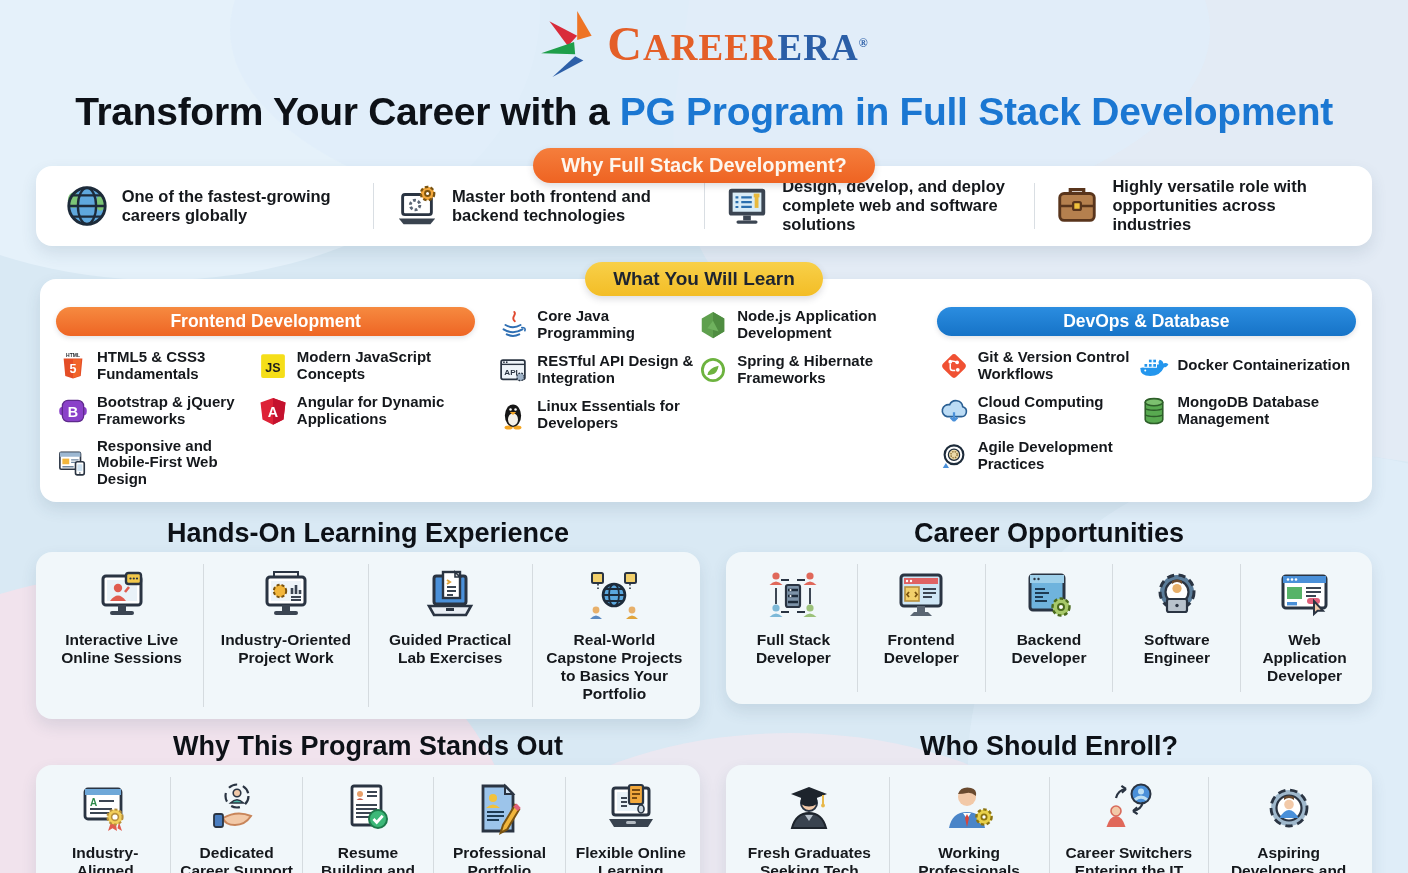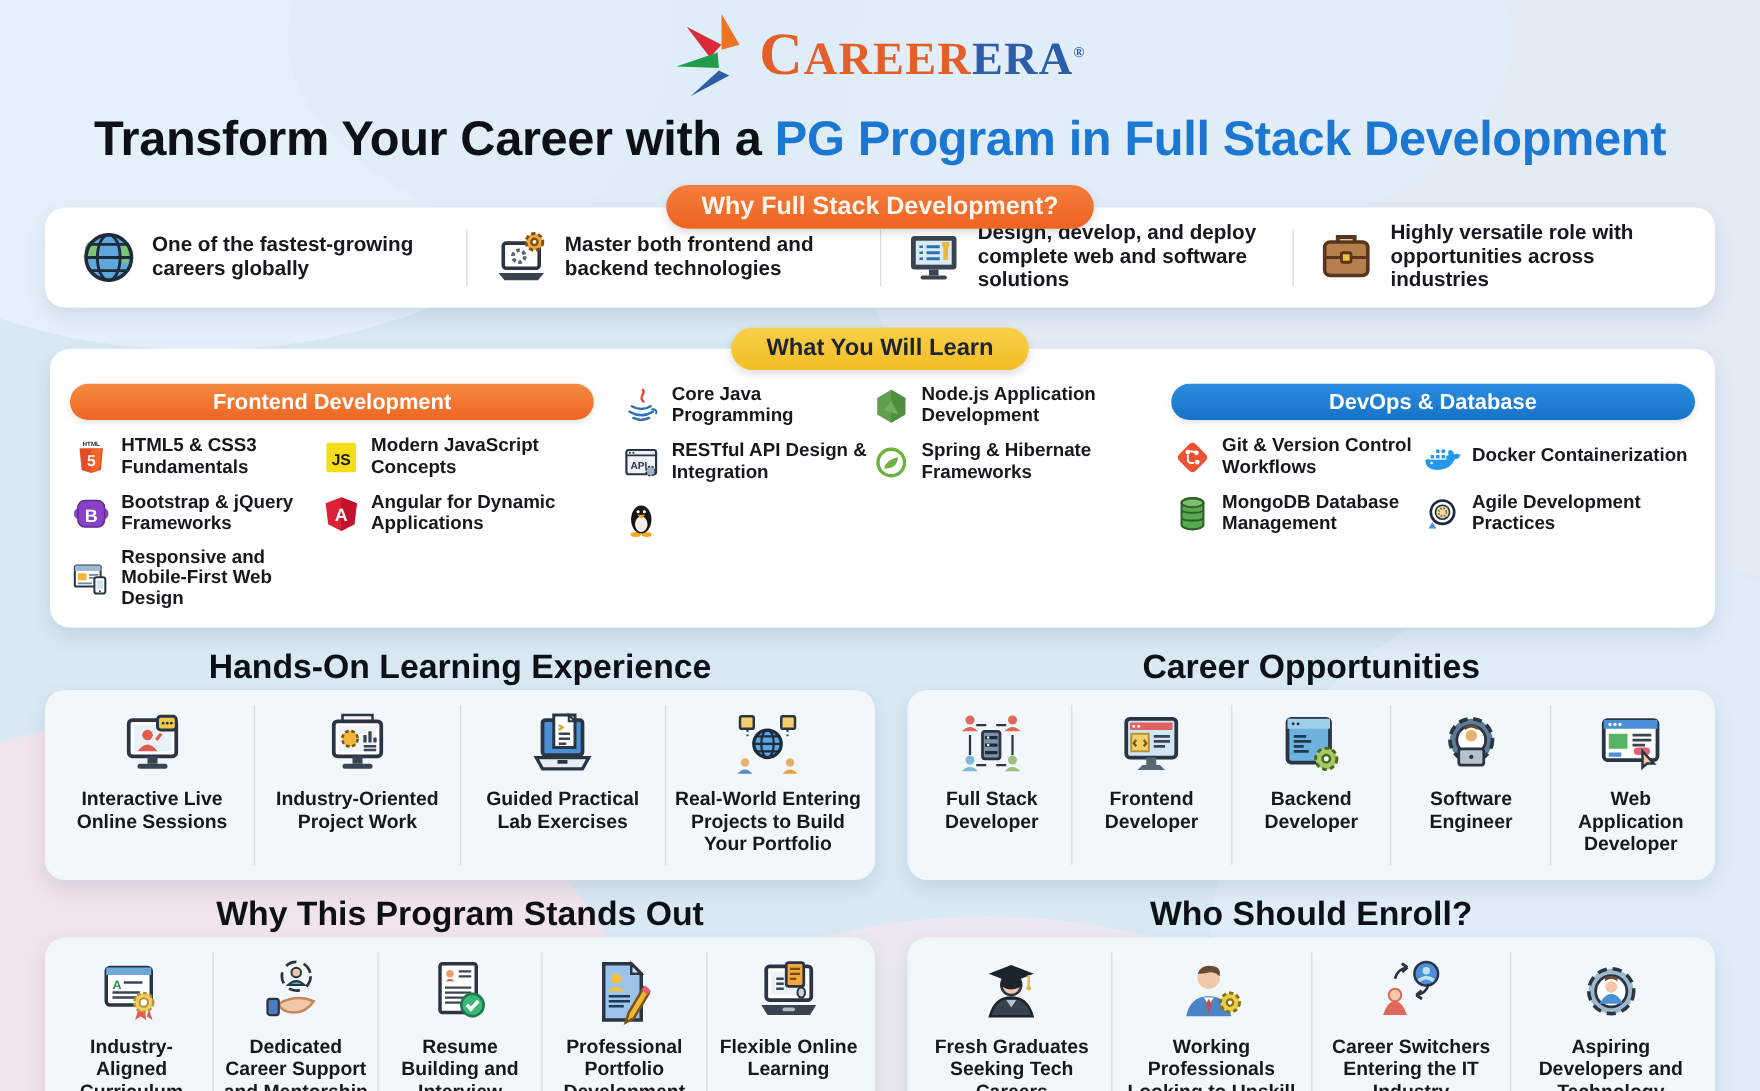--- a/index.html
+++ b/index.html
@@ -54,21 +54,21 @@
   .lhead-blue{background:linear-gradient(180deg,#2b8de0,#1673c7);}
   .litems{display:grid;grid-template-columns:1fr 1.1fr;row-gap:9px;column-gap:4px;padding:0 2px;}
   .litem{display:flex;align-items:center;gap:9px;min-height:36px;}
   .litem .ic{width:30px;height:30px;flex:none;}
   .litem .lbl{font-size:15px;font-weight:700;line-height:1.12;max-width:176px;}
 
   
   .bottom{display:grid;grid-template-columns:664px 646px;column-gap:26px;row-gap:4px;margin:8px 36px 0;}
   .sec-title{text-align:center;font-size:27px;font-weight:800;margin:8px 0 3px;color:#0d1117;}
   .sec-card{background:#f1f7fa;border-radius:16px;box-shadow:0 7px 16px rgba(40,70,100,.12);display:flex;align-items:stretch;padding:12px 4px;}
-  .sec-card.tall{min-height:128px;justify-content:flex-end;}
+  .sec-card.tall{min-height:128px;}
   .scol{flex:1;display:flex;flex-direction:column;align-items:center;gap:7px;padding:4px 6px;text-align:center;min-width:0;}
   .scol + .scol{border-left:1px solid #d5dbdf;}
   .scol .ic{width:56px;height:56px;flex:none;}
   .scol .lbl{font-size:15.5px;font-weight:700;line-height:1.16;max-width:158px;}
   svg{display:block;width:100%;height:100%;}
   svg text{font-family:"Liberation Sans",sans-serif;}
 </style>
 </head>
 <body>
 
@@ -273,20 +273,21 @@
               <svg viewBox="0 0 48 48">
                 <ellipse cx="17" cy="44" rx="6.5" ry="3.2" fill="#f5a623"></ellipse>
                 <ellipse cx="31" cy="44" rx="6.5" ry="3.2" fill="#f5a623"></ellipse>
                 <ellipse cx="24" cy="25" rx="13" ry="18" fill="#161616"></ellipse>
                 <ellipse cx="24" cy="31" rx="8" ry="10" fill="#f4f0e8"></ellipse>
                 <circle cx="20" cy="15" r="2" fill="#fff"></circle>
                   <circle cx="28" cy="15" r="2" fill="#fff"></circle>
                 <path d="M19 19h10l-5 5z" fill="#f5a623"></path>
               </svg>
             </span>
+            <span class="lbl">Linux Essentials for Developers</span>
           </div>
         </div>
       </div>
 
       <div class="lcol">
         <div class="lhead lhead-blue">DevOps &amp; Database</div>
         <div class="litems">
           <div class="litem">
             <span class="ic">
               <svg viewBox="0 0 48 48">
@@ -307,20 +308,29 @@
                   <rect x="8" y="20" width="6" height="6"></rect>
                     <rect x="15" y="20" width="6" height="6"></rect>
                   <rect x="22" y="20" width="6" height="6"></rect>
                     <rect x="15" y="13" width="6" height="6"></rect>
                   <rect x="22" y="13" width="6" height="6"></rect>
                 </g>
                 <circle cx="10" cy="31" r="1.6" fill="#fff"></circle>
               </svg>
             </span>
             <span class="lbl">Docker Containerization</span>
+          </div>
+          <div class="litem">
+            <span class="ic">
+              <svg viewBox="0 0 48 48">
+                <path d="M13 33h23a8 8 0 0 0 2-15.7A11 11 0 0 0 17 14a8.5 8.5 0 0 0-4 19z" fill="#bcdcf5" stroke="#2a5f93" stroke-width="2.6"></path>
+                <path d="M24 26v14m0 0-5.5-5.5M24 40l5.5-5.5" stroke="#4a90d9" stroke-width="3.6" fill="none"></path>
+              </svg>
+            </span>
+            <span class="lbl">Cloud Computing Basics</span>
           </div>
           <div class="litem">
             <span class="ic">
               <svg viewBox="0 0 48 48">
                 <path d="M10 10c0-3.3 6.3-6 14-6s14 2.7 14 6v28c0 3.3-6.3 6-14 6s-14-2.7-14-6z" fill="#58aa50" stroke="#2e5f2a" stroke-width="2.6"></path>
                 <ellipse cx="24" cy="10" rx="14" ry="5.6" fill="#7cc06f" stroke="#2e5f2a" stroke-width="2.6"></ellipse>
                 <path d="M10 20c4 3.6 24 3.6 28 0M10 30c4 3.6 24 3.6 28 0" fill="none" stroke="#2e5f2a" stroke-width="2.4"></path>
               </svg>
             </span>
             <span class="lbl">MongoDB Database Management</span>
@@ -400,21 +410,21 @@
                 <path d="M12 15v6m32-6v6" stroke="#2a3442" stroke-width="1.6" stroke-dasharray="2.6 2" fill="none"></path>
                 <circle cx="28" cy="27" r="11" fill="#5aa7dd" stroke="#1d2b3a" stroke-width="2.6"></circle>
                 <ellipse cx="28" cy="27" rx="5" ry="11" fill="none" stroke="#1d2b3a" stroke-width="1.8"></ellipse>
                 <path d="M17 27h22M19 21h18M19 33h18" stroke="#1d2b3a" stroke-width="1.8" fill="none"></path>
                 <circle cx="10" cy="42" r="3.4" fill="#e8b06a"></circle>
                   <path d="M4 51q6-7 12 0z" fill="#5b8ac2"></path>
                 <circle cx="46" cy="42" r="3.4" fill="#e8b06a"></circle>
                   <path d="M40 51q6-7 12 0z" fill="#e0a43c"></path>
               </svg>
             </span>
-            <span class="lbl">Real-World Entering Projects to Build Your Portfolio</span>
+            <span class="lbl">Real-World Capstone Projects to Basics Your Portfolio</span>
           </div>
         </div>
       </section>
 
       <section>
         <div class="sec-title">Career Opportunities</div>
         <div class="sec-card tall">
           <div class="scol">
             <span class="ic">
               <svg viewBox="0 0 56 56">

